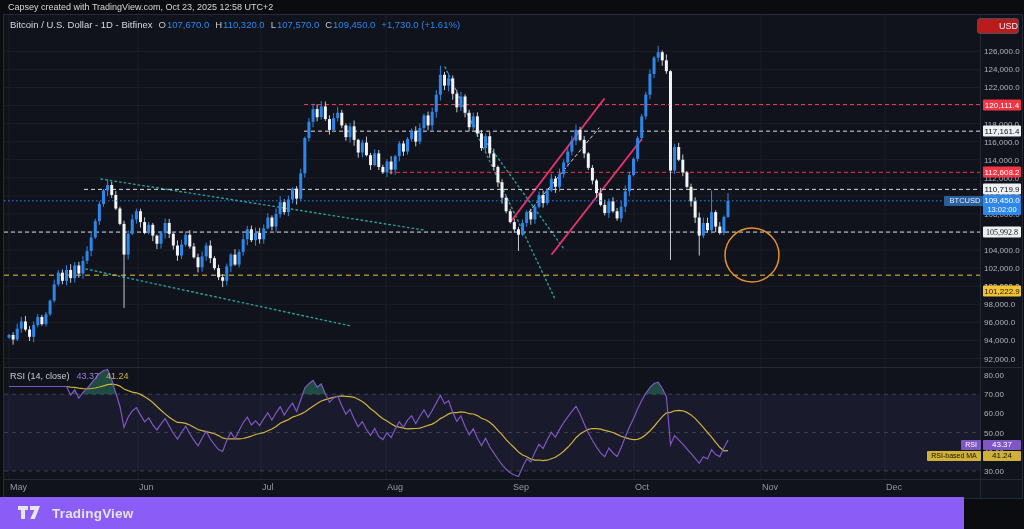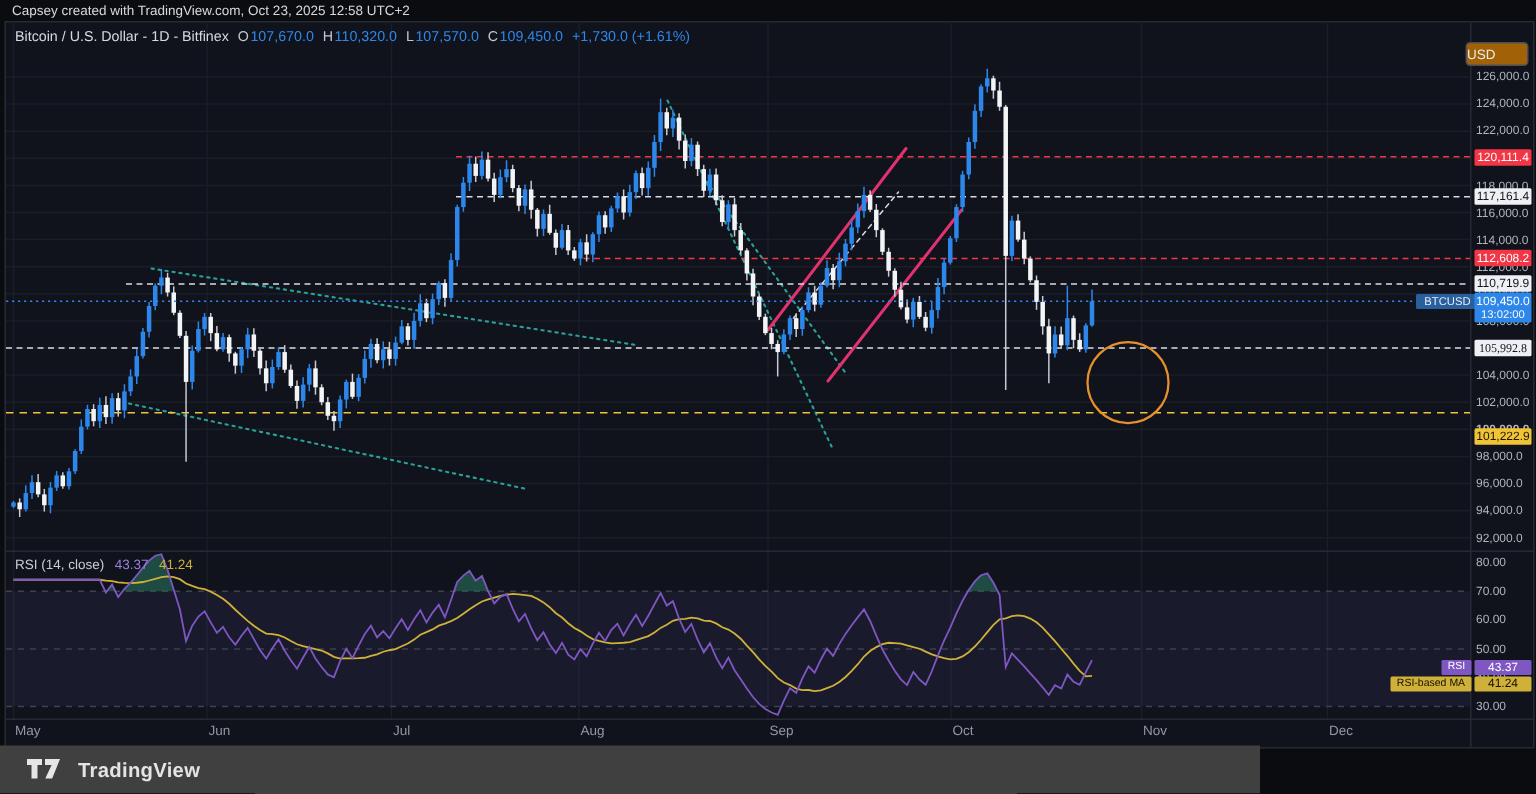--- a/index.html
+++ b/index.html
@@ -27,24 +27,24 @@
   .legend-main .ok{color:#c3c7cf;}
   .legend-main .ov{color:#2d87ea;margin-left:1px;}
   .legend-main .chg{color:#2d87ea;}
   .legend-rsi{
     position:absolute;left:6px;top:356px;z-index:4;display:flex;gap:7px;
     font-size:9px;color:#c9ccd3;white-space:nowrap;
   }
   .legend-rsi .rv{color:#9b7fdb;}
   .legend-rsi .mv{color:#cfb13a;}
   .usd-btn{
-    position:absolute;left:973px;top:13px;z-index:4;width:42px;height:16px;
-    background:#a16207;border:1px solid #4a4e58;border-radius:3px;
+    position:absolute;left:973px;top:3px;z-index:4;width:42px;height:16px;
+    background:#b91c1c;border:1px solid #4a4e58;border-radius:3px;
     color:#e9ebef;font-size:9px;font-family:"Liberation Sans",sans-serif;
-    text-align:left;line-height:14px;padding:0;
+    text-align:right;line-height:14px;padding:0;
   }
   .tick{
     position:absolute;left:980px;transform:translateY(-50%);
     font-size:8px;color:#b0b4bd;white-space:nowrap;
   }
   .pl{
     position:absolute;left:979px;width:38px;height:11px;line-height:11px;
     transform:translateY(-50%);text-align:center;font-size:8px;border-radius:1px;
     white-space:nowrap;
   }
@@ -68,22 +68,22 @@
   .rtag-val{
     position:absolute;left:979px;width:38px;height:10px;line-height:10px;
     font-size:8px;text-align:center;border-radius:1px;
   }
   .rtag-purple{background:#7e57c2;color:#fff;}
   .rtag-yellow{background:#cfb13a;color:#151002;}
   .mlab{
     position:absolute;top:467px;font-size:9px;color:#9298a2;white-space:nowrap;
   }
   .footer{
-    position:absolute;left:0;top:497px;width:840px;height:32px;
-    background:#404040;display:flex;align-items:center;gap:8px;
+    position:absolute;left:0;top:497px;width:964px;height:32px;
+    background:#8b5cf6;display:flex;align-items:center;gap:8px;
     padding-left:18px;box-sizing:border-box;
   }
   .footer .brand{color:#e3e4e6;font-size:13.5px;font-weight:bold;letter-spacing:.2px;}
 </style>
 </head>
 <body>
 
 <div class="topbar">
   <span>Capsey created with TradingView.com, Oct 23, 2025 12:58 UTC+2</span>
 </div>

